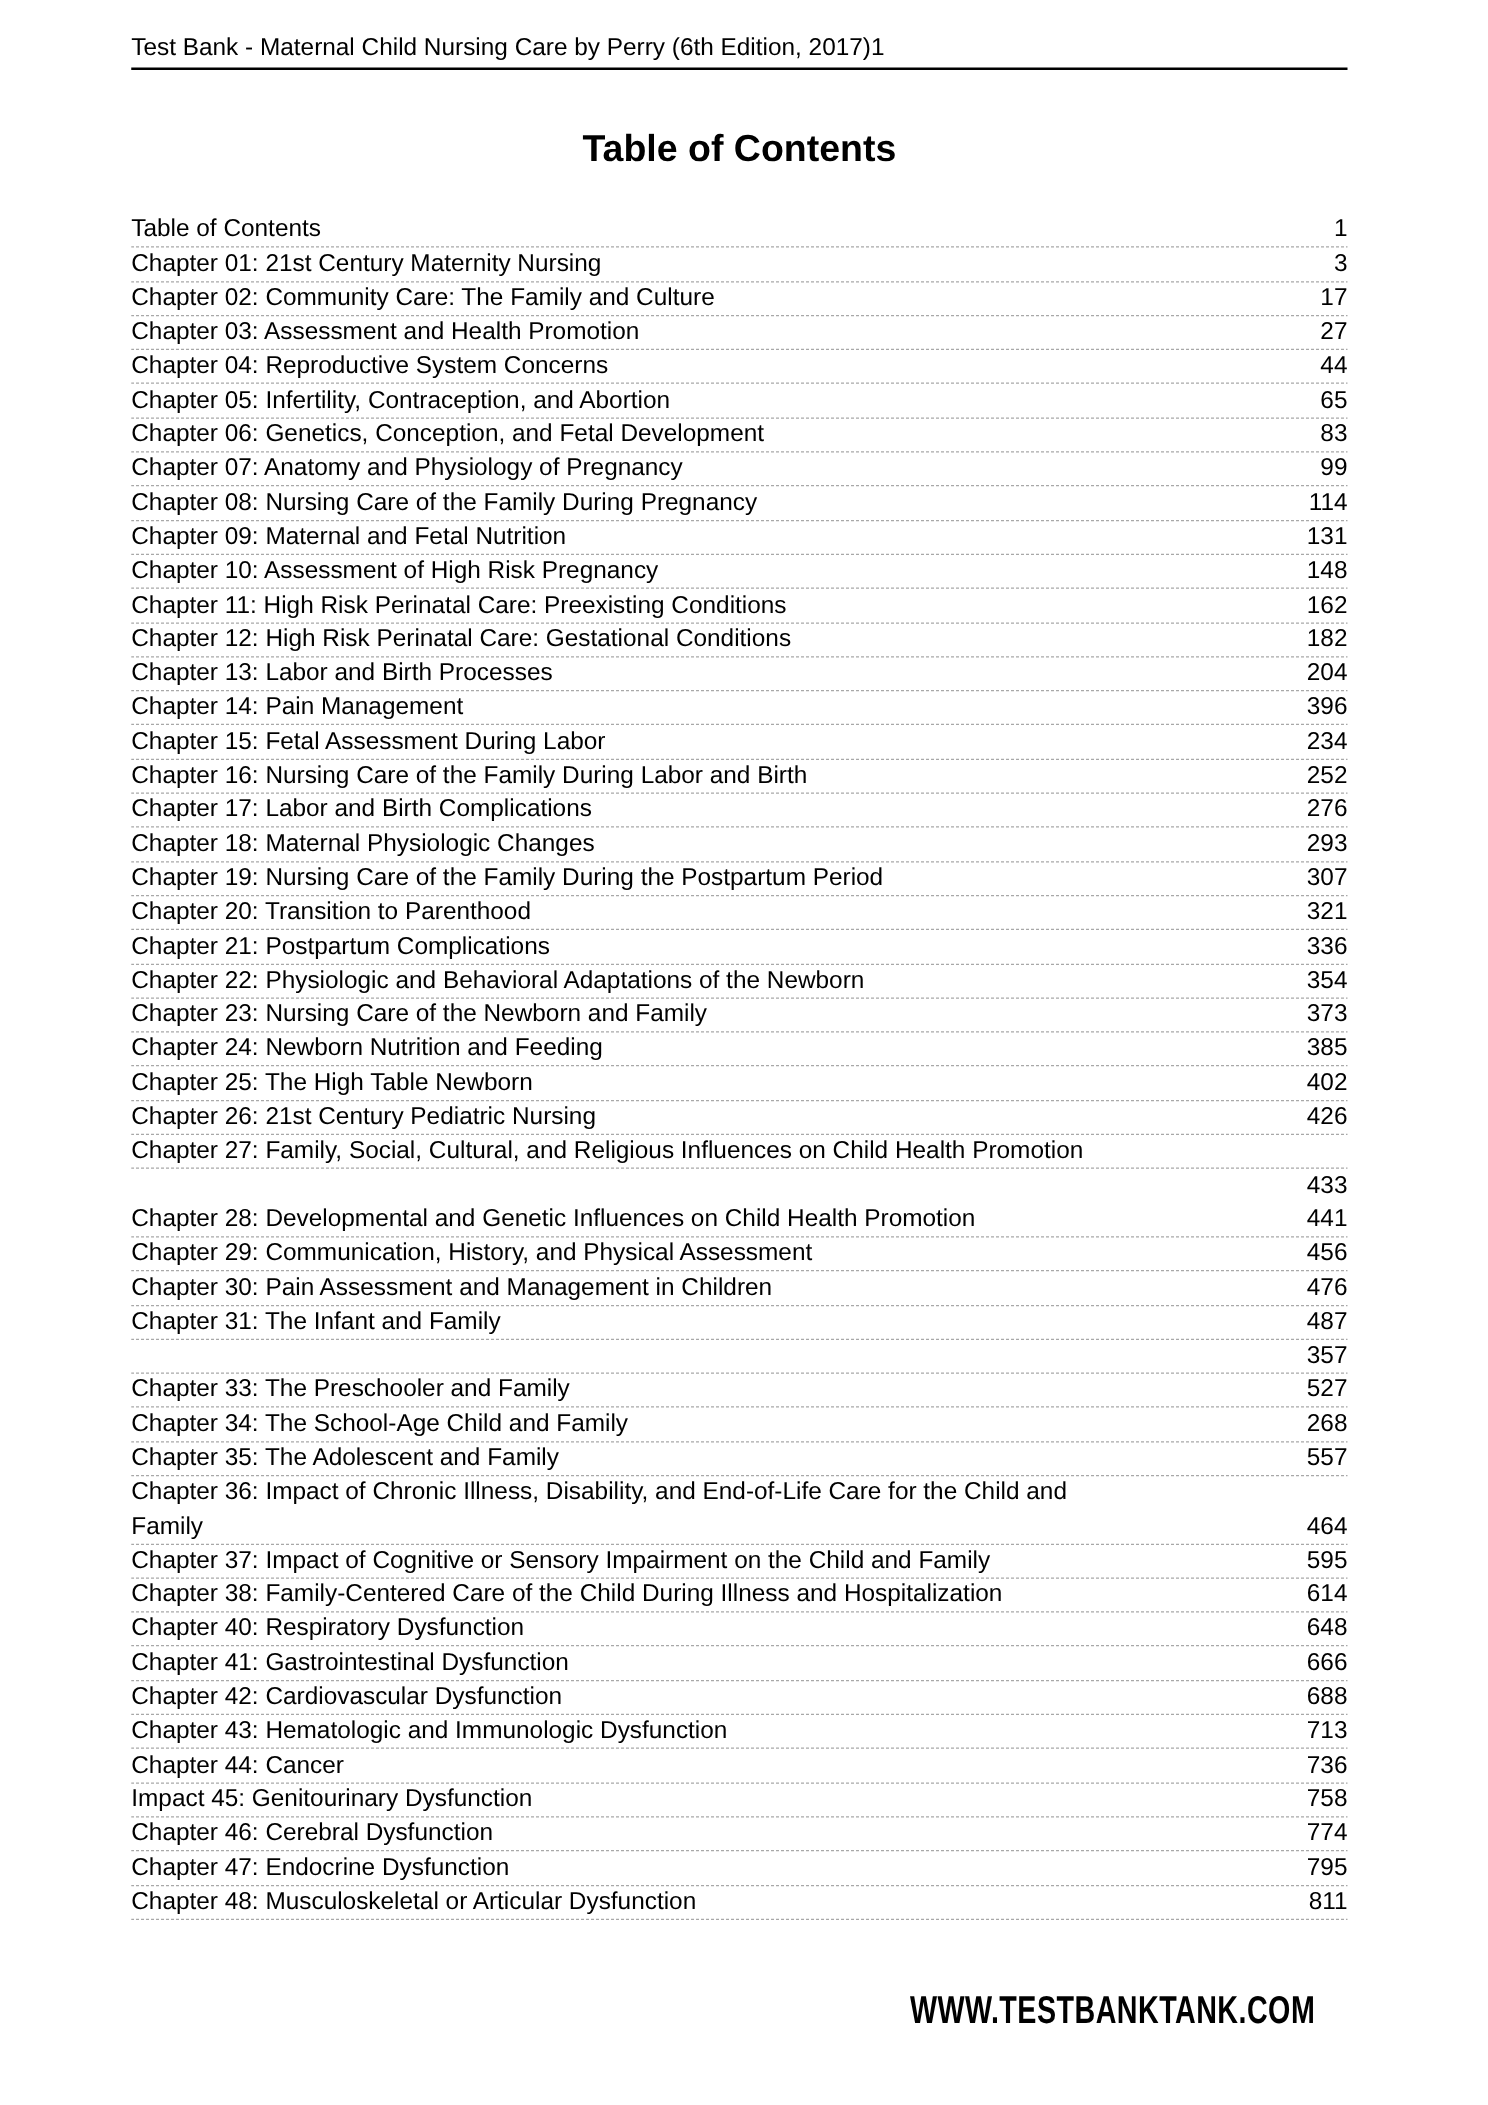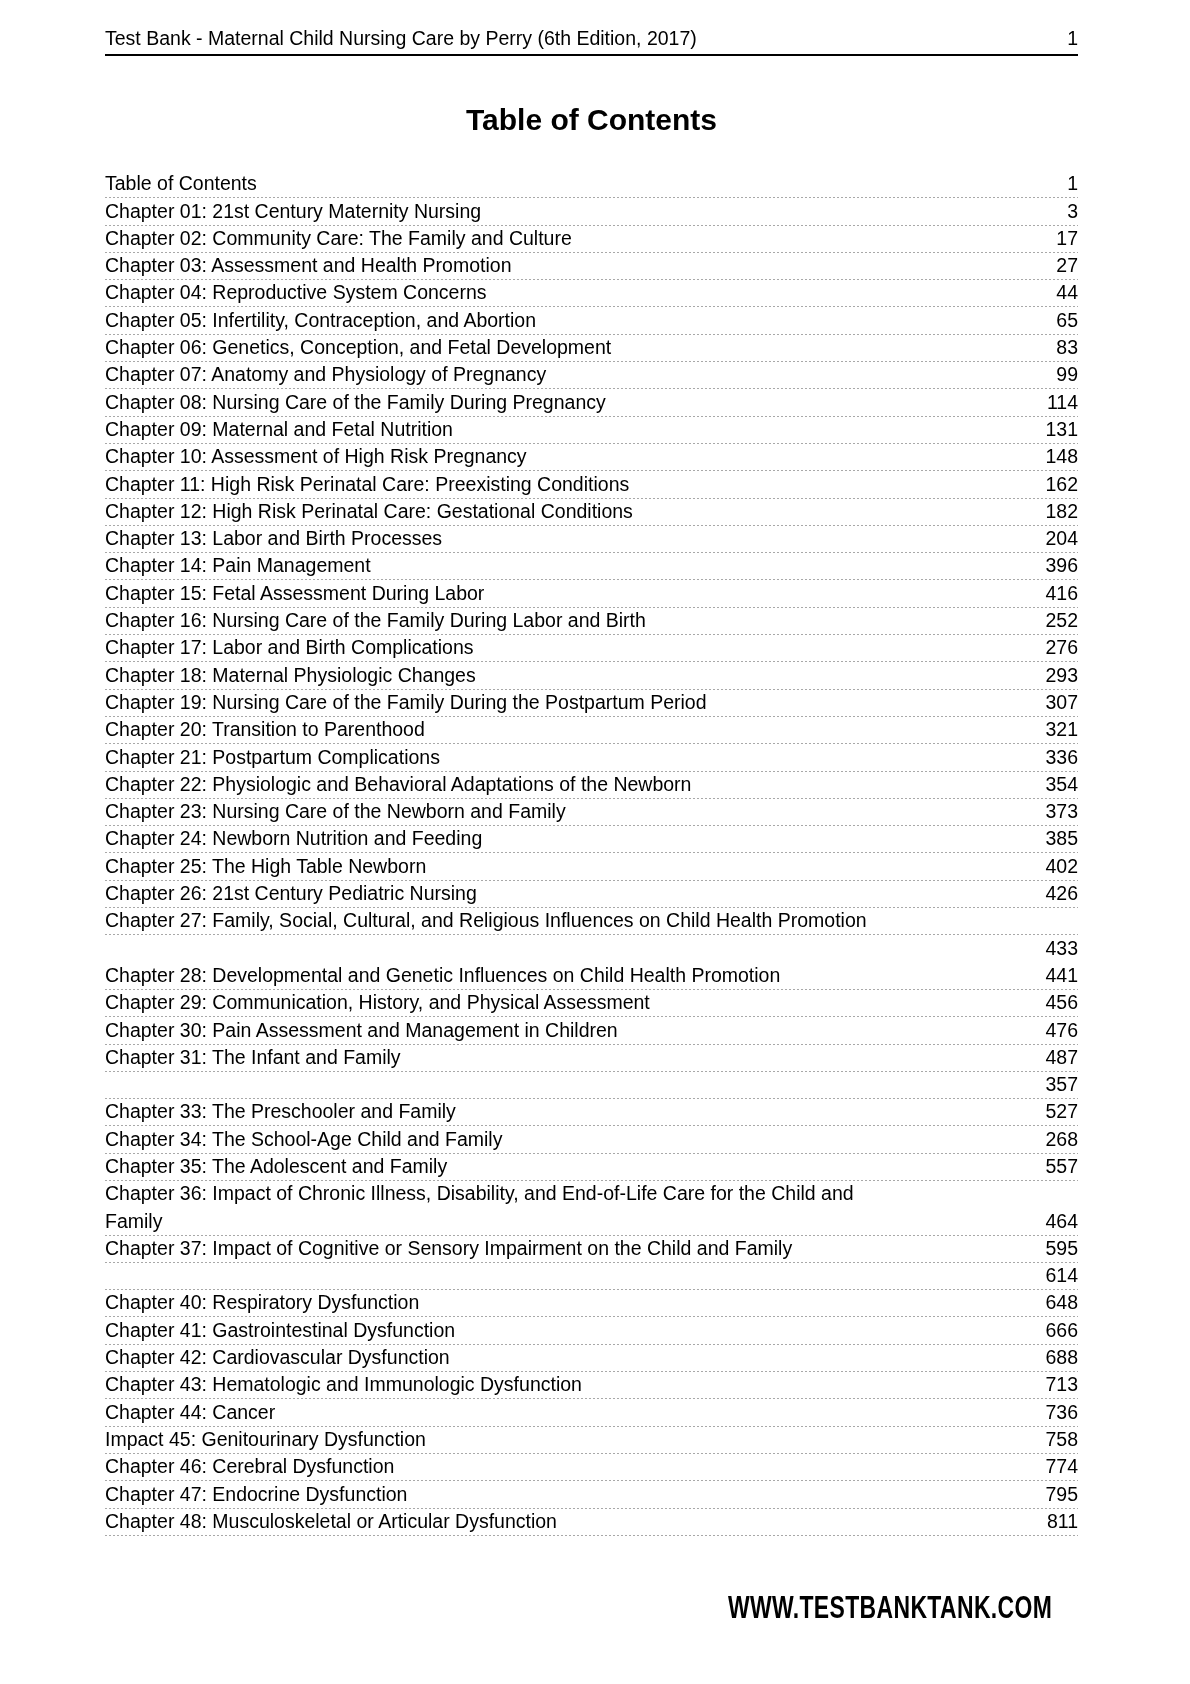--- a/index.html
+++ b/index.html
@@ -12,21 +12,21 @@
     font-family: "Liberation Sans", sans-serif;
     color: var(--text, #000000);
     overflow: hidden;
   }
   .header {
     position: absolute;
     left: 105px;
     right: 112px;
     top: 27px;
     display: flex;
-    justify-content: space-between;
+    justify-content: flex-start;
     align-items: flex-end;
     font-size: 19.5px;
     padding-bottom: 4px;
     border-bottom: 2px solid var(--rule, #000000);
   }
   .doc-title {
     position: absolute;
     left: 105px;
     right: 112px;
     top: 103px;
@@ -142,21 +142,21 @@
       <div class="toc-row">
         <span class="toc-label">Chapter 13: Labor and Birth Processes</span>
         <span class="toc-page">204</span>
       </div>
       <div class="toc-row">
         <span class="toc-label">Chapter 14: Pain Management</span>
         <span class="toc-page">396</span>
       </div>
       <div class="toc-row">
         <span class="toc-label">Chapter 15: Fetal Assessment During Labor</span>
-        <span class="toc-page">416</span>
+        <span class="toc-page">234</span>
       </div>
       <div class="toc-row">
         <span class="toc-label">Chapter 16: Nursing Care of the Family During Labor and Birth</span>
         <span class="toc-page">252</span>
       </div>
       <div class="toc-row">
         <span class="toc-label">Chapter 17: Labor and Birth Complications</span>
         <span class="toc-page">276</span>
       </div>
       <div class="toc-row">
@@ -240,20 +240,21 @@
       </div>
       <div class="toc-row">
         <span class="toc-label">Family</span>
         <span class="toc-page">464</span>
       </div>
       <div class="toc-row">
         <span class="toc-label">Chapter 37: Impact of Cognitive or Sensory Impairment on the Child and Family</span>
         <span class="toc-page">595</span>
       </div>
       <div class="toc-row">
+        <span class="toc-label">Chapter 38: Family-Centered Care of the Child During Illness and Hospitalization</span>
         <span class="toc-page">614</span>
       </div>
       <div class="toc-row">
         <span class="toc-label">Chapter 40: Respiratory Dysfunction</span>
         <span class="toc-page">648</span>
       </div>
       <div class="toc-row">
         <span class="toc-label">Chapter 41: Gastrointestinal Dysfunction</span>
         <span class="toc-page">666</span>
       </div>

